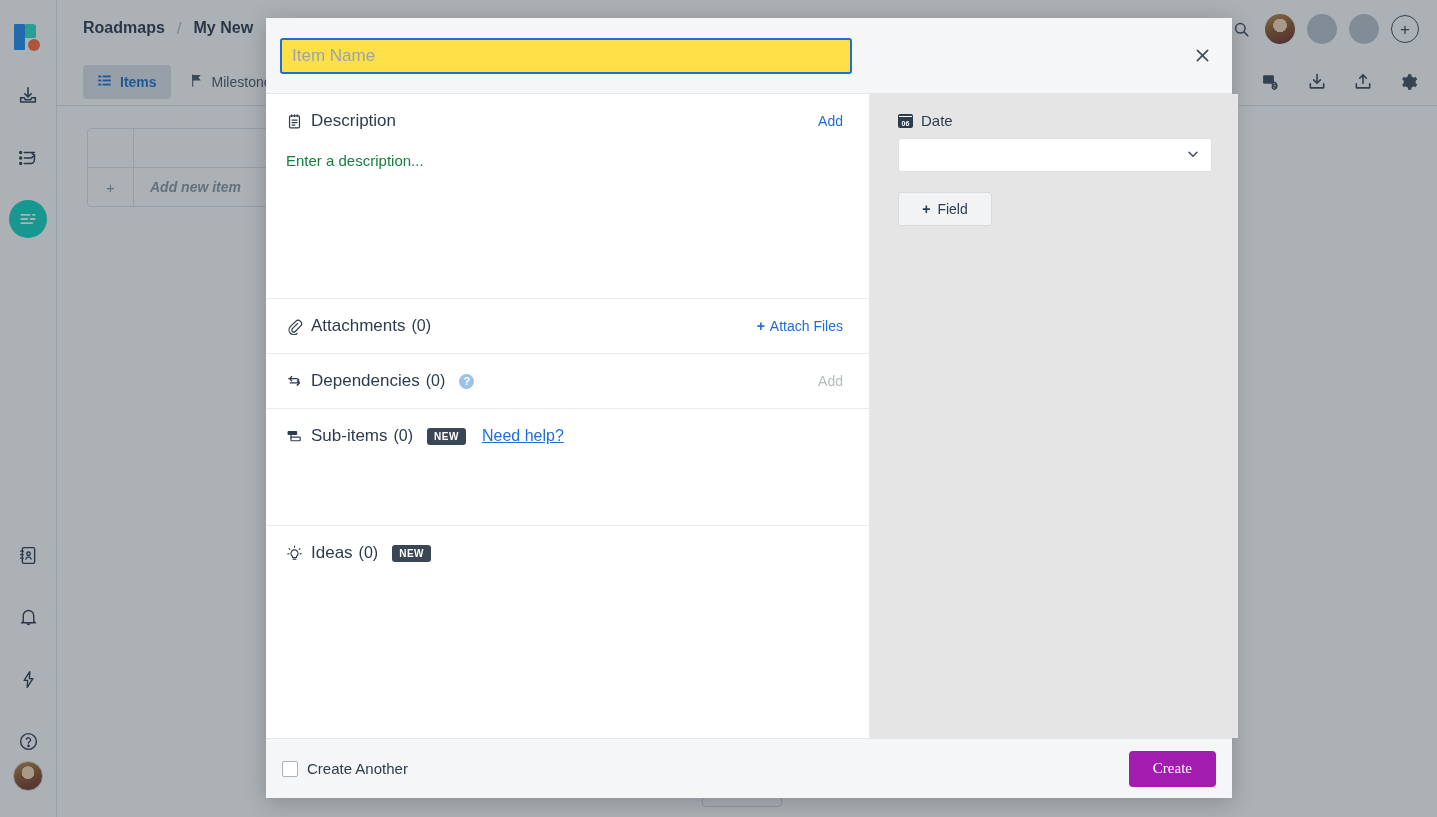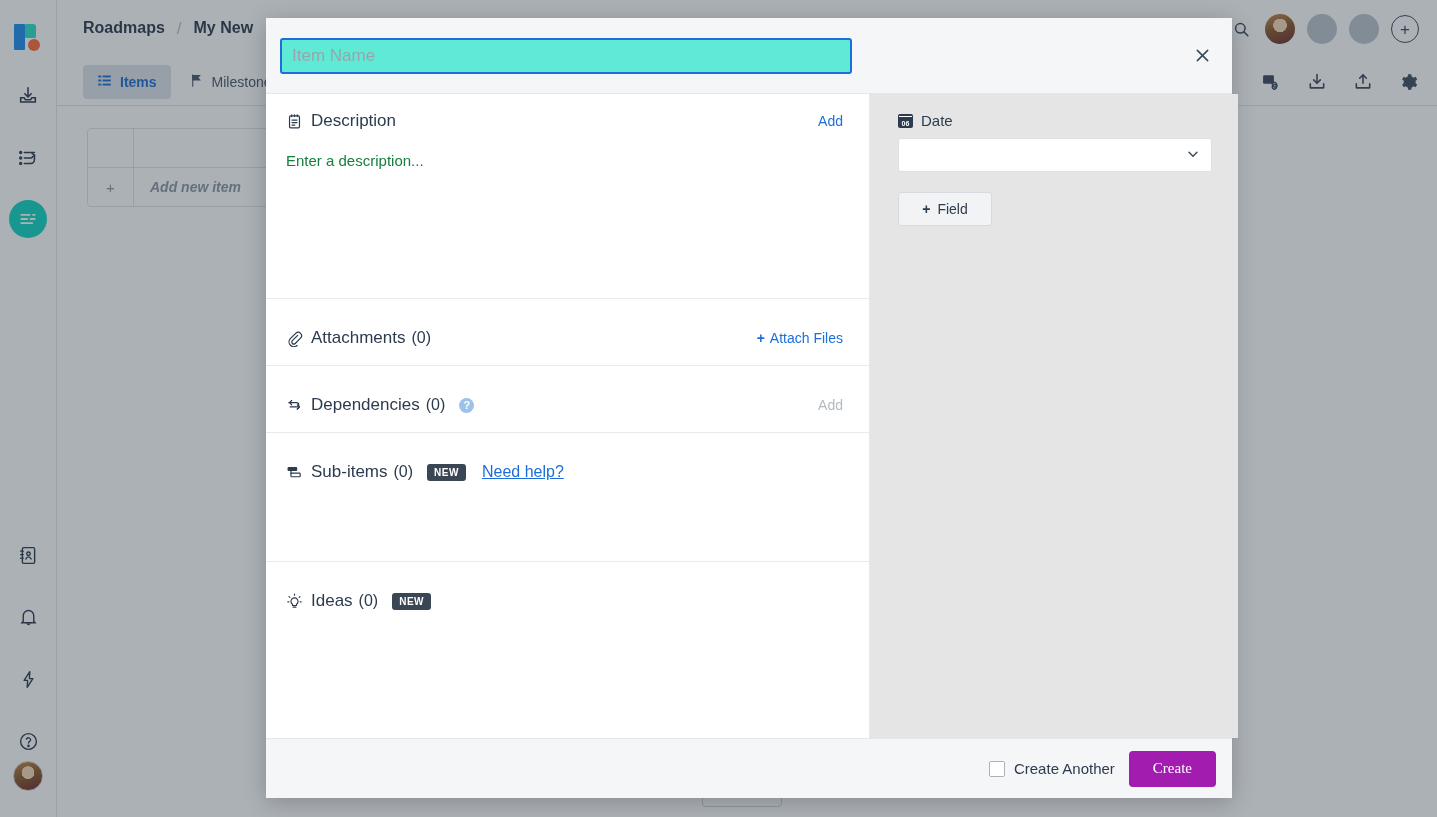--- a/index.html
+++ b/index.html
@@ -131,35 +131,35 @@
   .m-head {
     height: 76px; flex: none;
     background: #f5f6f8;
     border-bottom: 1px solid #e4e7eb;
     display: flex; align-items: center;
     padding: 0 16px 0 14px;
   }
   .name-input {
     width: 572px; height: 36px;
     border: 2px solid #1c6ed8; border-radius: 3px;
-    background: #5eead4;
+    background: #fde047;
     font-size: 17px; color: #2d3b4e;
     padding: 0 10px;
     outline: none;
     font-family: "Liberation Sans", sans-serif;
   }
   .name-input::placeholder { color: #9aa4b1; }
   .m-close {
     margin-left: auto; width: 28px; height: 28px;
     display: flex; align-items: center; justify-content: center;
     color: #3c4a5c; cursor: pointer;
   }
 
   .m-body { flex: 1; display: flex; min-height: 0; }
-  .m-left { width: 604px; flex: none; border-right: 1px solid #e4e7eb; background: #ffffff; display: flex; flex-direction: column; gap: 12px; }
+  .m-left { width: 604px; flex: none; border-right: 1px solid #e4e7eb; background: #ffffff; display: flex; flex-direction: column; }
   .m-right { flex: 1; background: #e5e5e5; padding: 18px 26px 0 28px; }
 
   .sec { border-bottom: 1px solid #e7eaee; }
   .sec-head {
     display: flex; align-items: center;
     padding: 0 26px 0 20px; height: 54px;
   }
   .sec-ico { width: 22px; flex: none; display: flex; align-items: center; color: #2d3b4e; }
   .sec-title { font-size: 17px; color: #2d3b4e; margin-left: 3px; }
   .sec-count { font-size: 16px; color: #2d3b4e; margin-left: 6px; }
@@ -202,21 +202,21 @@
   .r-fieldbtn {
     margin-top: 20px; height: 34px; width: 94px;
     background: #f1f3f5; border: 1px solid #d7dbe0; border-radius: 3px;
     display: flex; align-items: center; justify-content: center; gap: 7px;
     font-size: 14px; color: #2d3b4e; cursor: pointer;
   }
 
   .m-foot {
     height: 60px; flex: none;
     background: #f5f6f8; border-top: 1px solid #e4e7eb;
-    display: flex; align-items: center; justify-content: flex-end;
+    display: flex; align-items: center; justify-content: space-between;
     padding: 0 16px; gap: 14px;
   }
   .chk-wrap { display: flex; align-items: center; gap: 9px; font-size: 15px; color: #2d3b4e; cursor: pointer; }
   .chk { width: 16px; height: 16px; border: 1px solid #aab2bb; border-radius: 2px; background: #fff; }
   .btn-create {
     height: 36px; padding: 0 24px; border-radius: 4px;
     background: #a21caf; color: #ffffff; font-size: 15px;
     display: flex; align-items: center; justify-content: center;
     border: none; cursor: pointer; font-family: Liberation Serif, serif;
   }

